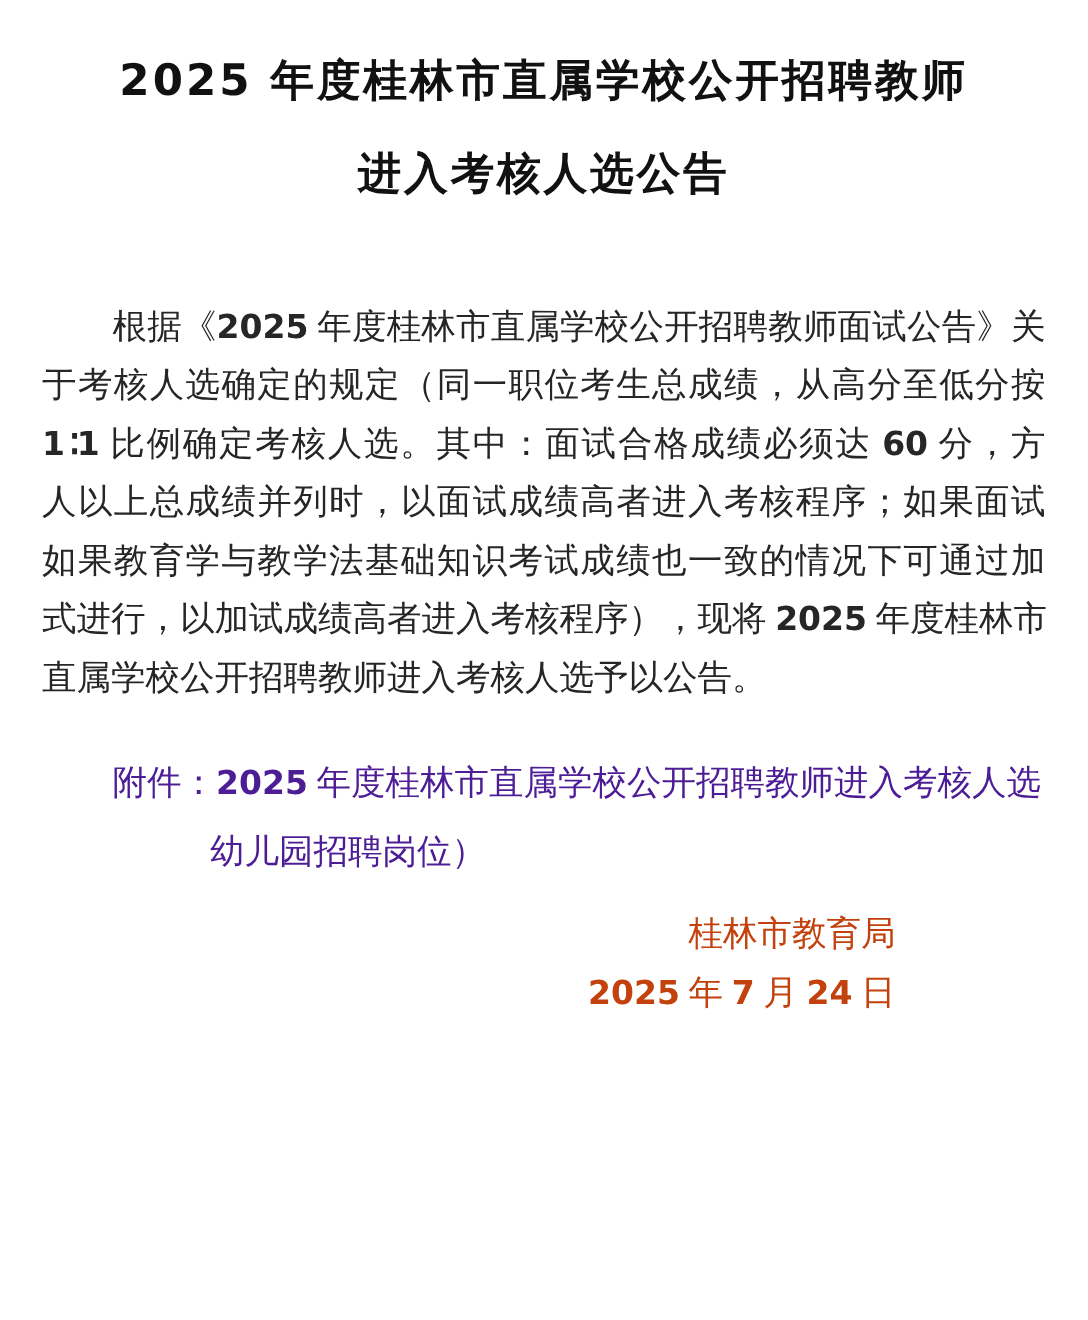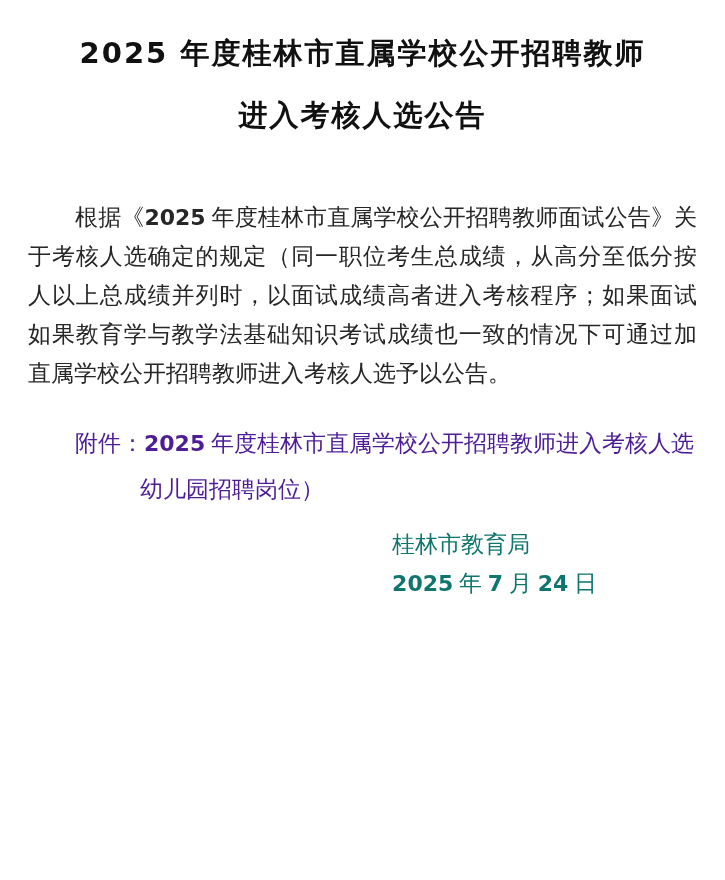--- a/index.html
+++ b/index.html
@@ -55,24 +55,24 @@
   }
   .attach-line { line-height: 46px; height: 46px; white-space: nowrap; }
   .attach-line.head { padding-left: 47px; }
   .attach-line.cont { padding-left: 112px; }
   
   .signature {
     margin-top: 12px;
     margin-left: auto;
     margin-right: 100px;
     width: max-content;
-    text-align: left;
+    text-align: right;
     font-family: "Liberation Serif", "DejaVu Serif", serif;
     font-size: 23px;
-    color: #0f766e;
+    color: #c2410c;
   }
   .sig-line { line-height: 39px; height: 39px; white-space: nowrap; }
   
   .num {
     font-family: "DejaVu Sans", "Liberation Sans", sans-serif;
     font-weight: 600;
     font-size: 22px;
   }
   .doc-title .num { font-size: 29px; font-weight: bold; }
 </style>
@@ -82,22 +82,24 @@
 <div class="page">
 
   <h1 class="doc-title">
     <span class="title-line wrap-num"><span class="num">2025</span> 年度桂林市直属学校公开招聘教师</span>
     <span class="title-line wrap-num">进入考核人选公告</span>
   </h1>
 
   <div class="doc-body">
     <div class="body-line first wrap-num">根据《<span class="num">2025</span> 年度桂林市直属学校公开招聘教师面试公告》关</div>
     <div class="body-line wrap-num">于考核人选确定的规定（同一职位考生总成绩，从高分至低分按</div>
+    <div class="body-line wrap-num"><span class="num">1</span>∶<span class="num">1</span> 比例确定考核人选。其中：面试合格成绩必须达 <span class="num">60</span> 分，方</div>
     <div class="body-line wrap-num">人以上总成绩并列时，以面试成绩高者进入考核程序；如果面试</div>
     <div class="body-line wrap-num">如果教育学与教学法基础知识考试成绩也一致的情况下可通过加</div>
+    <div class="body-line wrap-num">式进行，以加试成绩高者进入考核程序），现将 <span class="num">2025</span> 年度桂林市</div>
     <div class="body-line last wrap-num">直属学校公开招聘教师进入考核人选予以公告。</div>
   </div>
 
   <div class="attachment">
     <div class="attach-line head">
       <span class="wrap-num">附件：</span><span class="wrap-num"><span class="num">2025</span> 年度桂林市直属学校公开招聘教师进入考核人选</span>
     </div>
     <div class="attach-line cont wrap-num">幼儿园招聘岗位）</div>
   </div>
 

